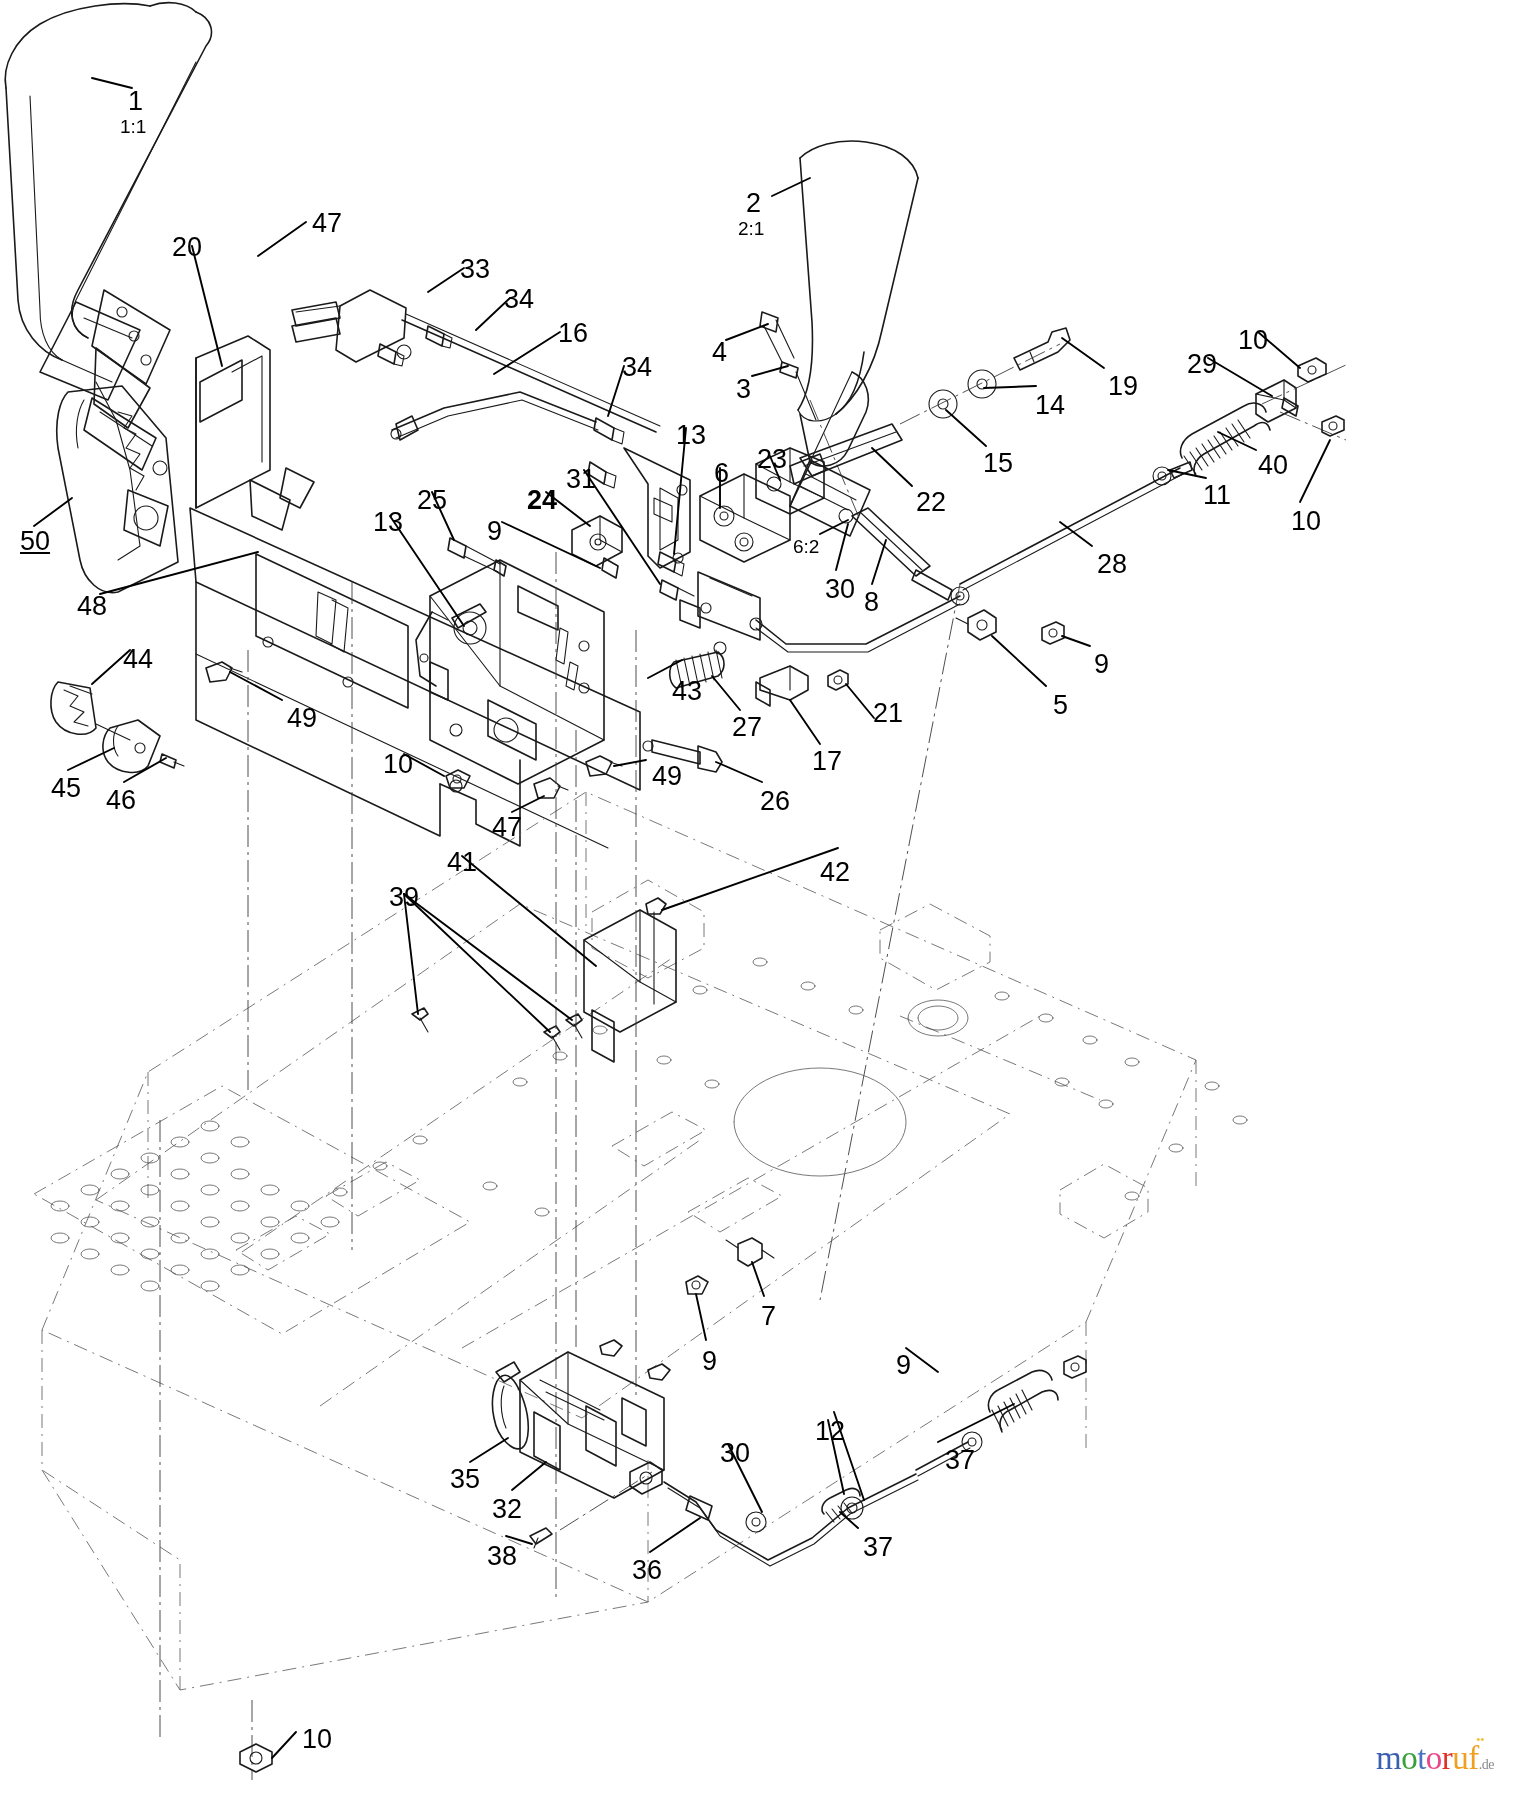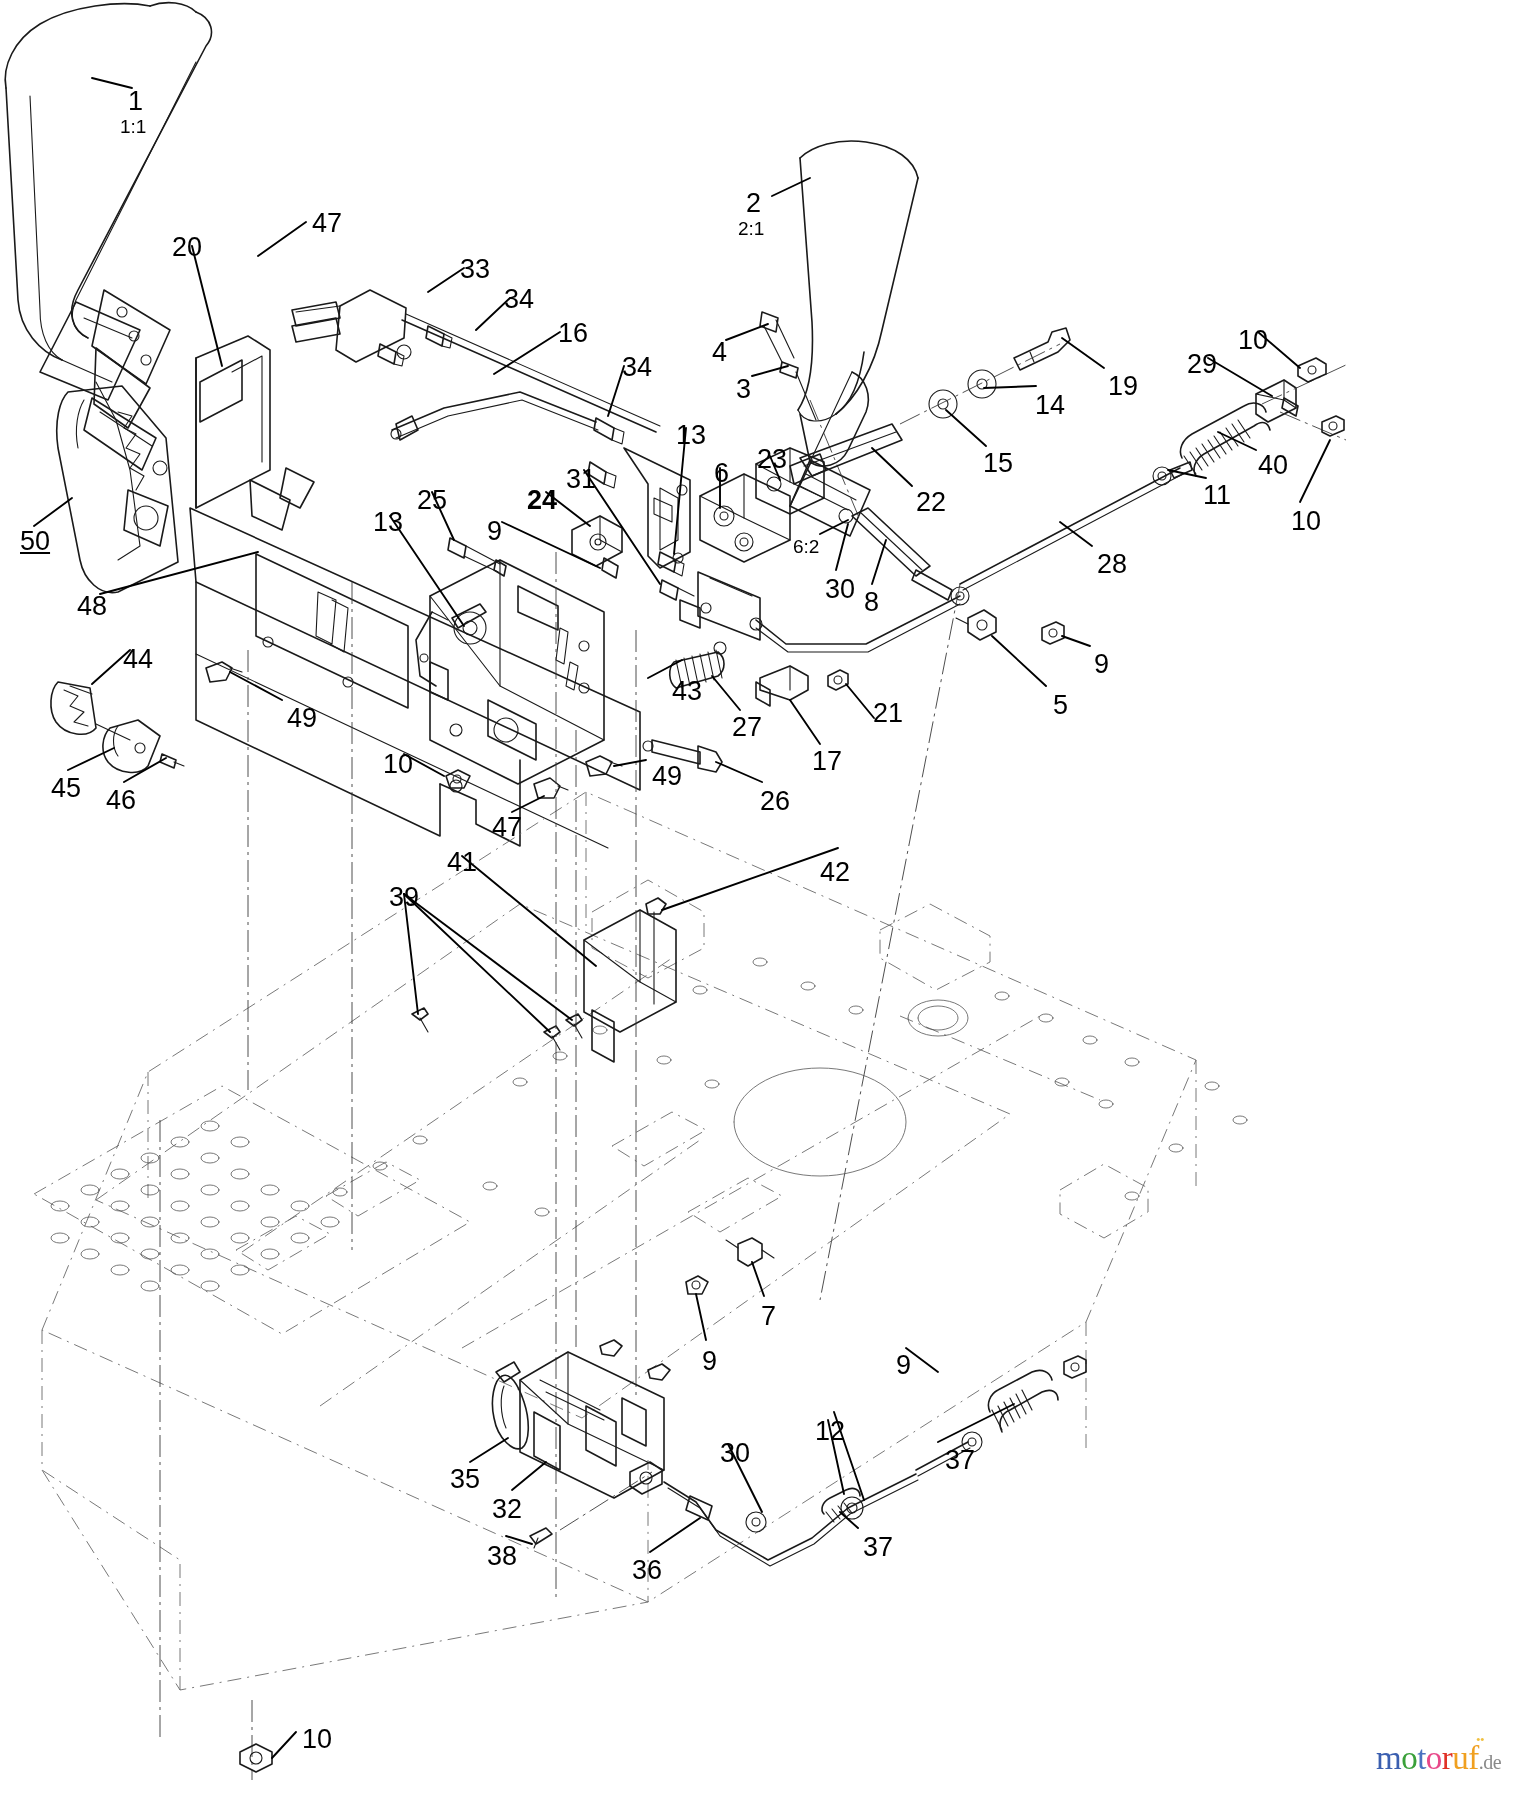--- a/index.html
+++ b/index.html
@@ -7,21 +7,21 @@
   #sheet{position:relative;width:1537px;height:1800px;background:#ffffff;overflow:hidden;}
   #art{position:absolute;left:0;top:0;width:1537px;height:1800px;}
   .lbl{position:absolute;font-family:"Liberation Sans", sans-serif;font-weight:400;
        color:#000;white-space:nowrap;line-height:1;}
   .lbl.n{font-size:27px;}
   .lbl.sub{font-size:19px;}
   #logo{position:absolute;left:1376px;top:1742px;font-family:"Liberation Serif", serif;
         font-size:33px;line-height:1;letter-spacing:-0.5px;}
   #logo .m{color:#3b5fb0;} #logo .o1{color:#3aa03a;} #logo .t{color:#4a72c0;}
   #logo .o2{color:#e8488a;} #logo .r{color:#e03126;} #logo .u{color:#f0a020;}
-  #logo .f{color:#f0a020;} #logo .de{color:#8a8a8a;font-size:20px;}
+  #logo .f{color:#f0a020;} #logo .de{color:#8a8a8a;font-size:14px;}
   #logo .dots{position:absolute;left:100px;top:-9px;font-size:13px;color:#f0c040;}
 </style>
 </head>
 <body>
 
 <div id="sheet">
 
   <svg id="art" viewBox="0 0 1537 1800" xmlns="http://www.w3.org/2000/svg">
     <defs>
       <style>

